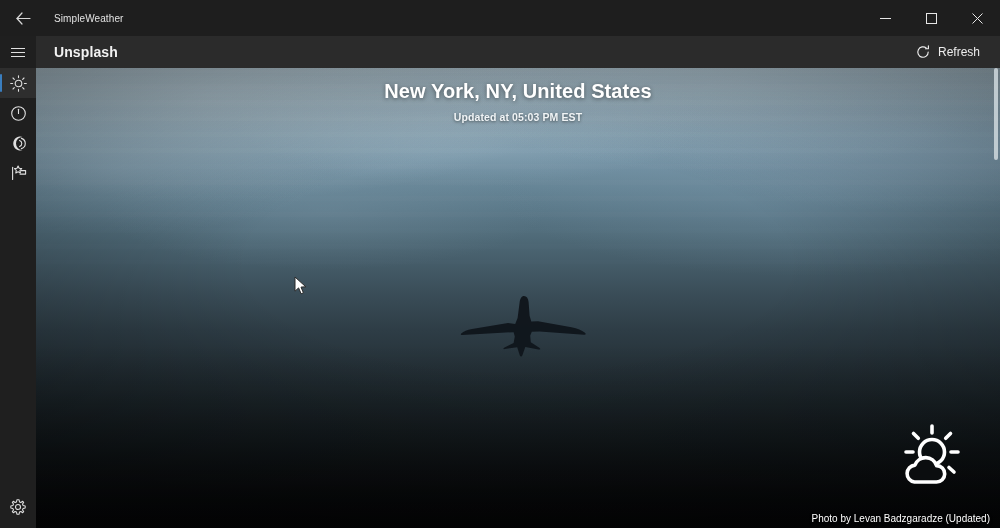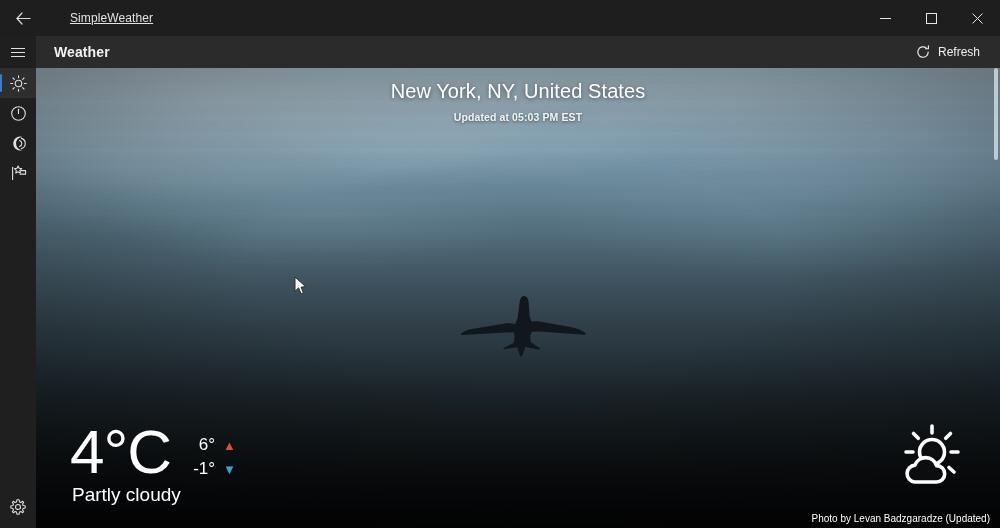--- a/index.html
+++ b/index.html
@@ -18,23 +18,22 @@
     position:absolute; top:0; left:0; width:1000px; height:36px;
     background:#1e1e1e;
     display:flex; align-items:center;
   }
   .back-btn {
     width:46px; height:36px; display:flex; align-items:center; justify-content:center;
     color:#d8d8d8;
   }
   .back-btn svg { display:block; }
   .app-title {
-    font-size:12px; color:#e2e2e2; letter-spacing:.1px;
-    margin-left:24px;
-    text-decoration:underline;
+    font-size:10px; color:#e2e2e2; letter-spacing:.1px;
+    margin-left:8px;
   }
   .wincontrols {
     margin-left:auto; display:flex; height:36px;
   }
   .wc {
     width:46px; height:36px; display:flex; align-items:center; justify-content:center;
     color:#e6e6e6;
   }
   .wc svg { display:block; }
 
@@ -134,21 +133,21 @@
     color:#10161c;
     opacity:.97;
   }
   .plane svg { display:block; width:130px; height:76px; }
 
   
   .loc {
     position:absolute; top:12px; left:0; width:964px; text-align:center;
   }
   .loc-name {
-    font-size:20px; font-weight:normal; color:#ffffff;
+    font-size:20px; font-weight:bold; color:#ffffff;
     text-shadow:0 1px 4px rgba(0,0,0,.45);
     letter-spacing:.1px;
   }
   .loc-updated {
     margin-top:8px;
     font-size:10.5px; font-weight:bold; color:#f0f4f6;
     text-shadow:0 1px 3px rgba(0,0,0,.5);
     letter-spacing:.1px;
   }
 
@@ -303,21 +302,21 @@
           <path d="M8 0.8 L9.1 0.8 L9.5 2.9 L10.9 3.5 L12.7 2.3 L13.7 3.3 L12.5 5.1 L13.1 6.5 L15.2 6.9 L15.2 8 L15.2 9.1
                    L13.1 9.5 L12.5 10.9 L13.7 12.7 L12.7 13.7 L10.9 12.5 L9.5 13.1 L9.1 15.2 L8 15.2 L6.9 15.2
                    L6.5 13.1 L5.1 12.5 L3.3 13.7 L2.3 12.7 L3.5 10.9 L2.9 9.5 L0.8 9.1 L0.8 8 L0.8 6.9
                    L2.9 6.5 L3.5 5.1 L2.3 3.3 L3.3 2.3 L5.1 3.5 L6.5 2.9 L6.9 0.8 Z" stroke-linejoin="round"></path>
         </svg>
       </span>
     </div>
   </div>
 
   <div class="header">
-    <div class="header-title">Weather</div>
+    <div class="header-title">Unsplash</div>
     <div class="refresh">
       <span>
         <svg width="14" height="14" viewBox="0 0 14 14" fill="none" stroke="currentColor" stroke-width="1.15">
           <path d="M12.2 7 A5.2 5.2 0 1 1 10.4 3.1" stroke-linecap="round"></path>
           <path d="M12.4 0.8 L12.4 3.7 L9.5 3.7" stroke-linecap="round" stroke-linejoin="round"></path>
         </svg>
       </span>
       <span>Refresh</span>
     </div>
   </div>
@@ -340,36 +339,20 @@
                  C126 43 126.4 41.8 124.6 40.4 C122 38.3 117.5 36.4 111.5 35.2
                  L78 29.2 L71.3 29.5 L69.6 23.8 L68.6 10 C68.2 6.2 66.6 4 64 4 Z"></path>
       </svg>
     </div>
 
     <div class="loc">
       <div class="loc-name">New York, NY, United States</div>
       <div class="loc-updated">Updated at 05:03 PM EST</div>
     </div>
 
-    <div class="current-wrap">
-      <div class="current" style="bottom:46px;">
-        <div class="temp-main">4°C</div>
-        <div class="hilo">
-          <div class="hilo-row">
-            <span class="hilo-val">6°</span>
-            <span class="arrow" style="color:#d9532c;">▲</span>
-          </div>
-          <div class="hilo-row">
-            <span class="hilo-val">-1°</span>
-            <span class="arrow" style="color:#3f9fd8;">▼</span>
-          </div>
-        </div>
-      </div>
-      <div class="cond">Partly cloudy</div>
-    </div>
 
     <div class="wicon">
       <svg width="76" height="76" viewBox="0 0 76 76" fill="none" stroke="currentColor" stroke-width="3.6" stroke-linecap="round">
 
         <path d="M44 6 V13"></path>
         <path d="M25.5 13.5 L30.3 18.3"></path>
         <path d="M62.5 13.5 L57.7 18.3"></path>
         <path d="M18 32 H25"></path>
         <path d="M70 32 H63"></path>
         <path d="M66 52 L61 47.5"></path>

